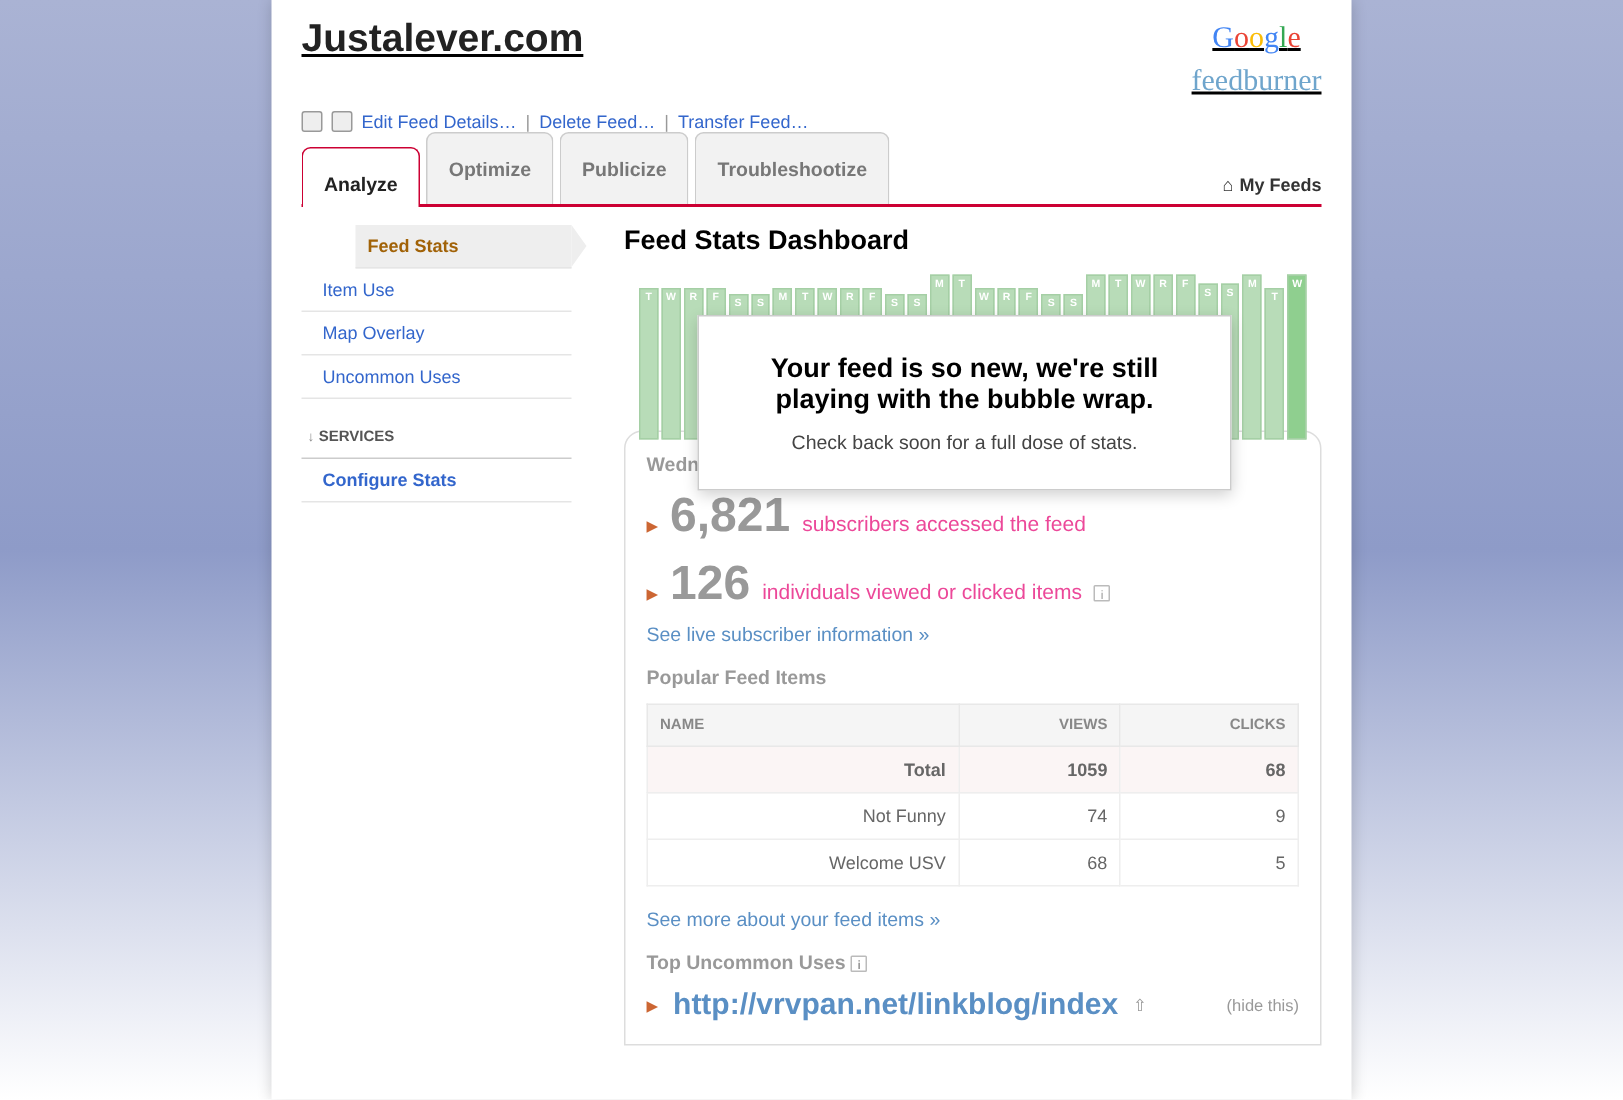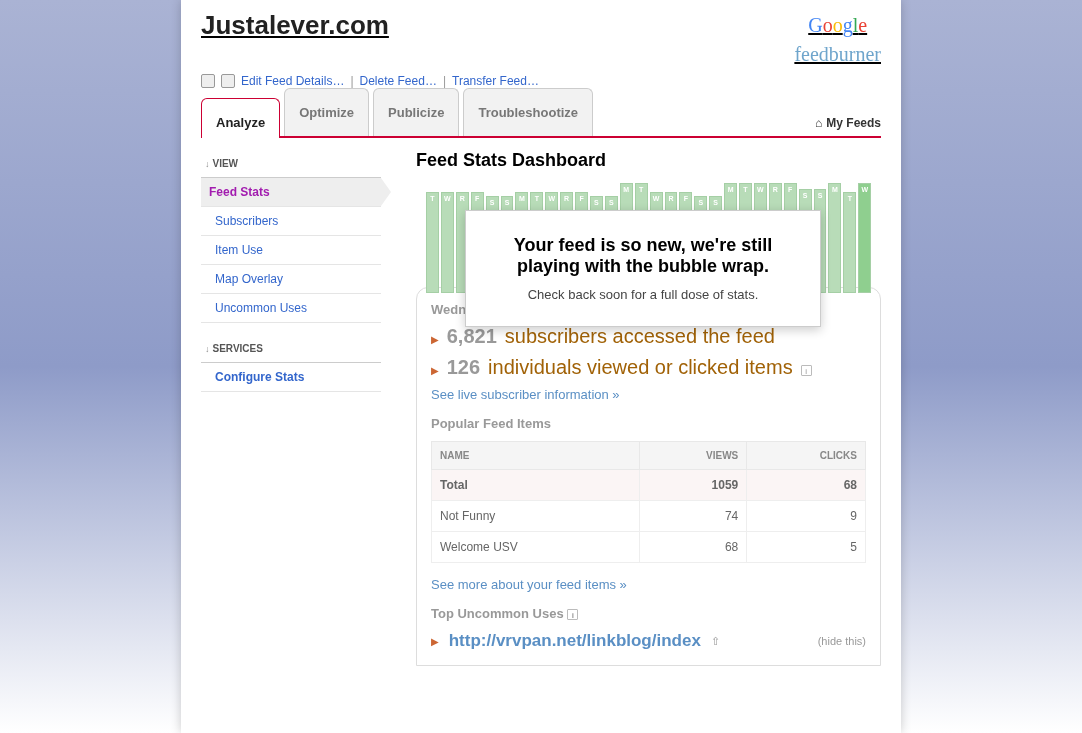--- a/index.html
+++ b/index.html
@@ -28,47 +28,47 @@
 .subheader span.sep { color:#999; }
 .tabbar { display:flex; align-items:flex-end; border-bottom:2px solid #cc0033; position:relative; }
 .tab { padding:16px 14px; font-size:13px; font-weight:bold; color:#777; background:#f2f2f2; border:1px solid #ccc; border-bottom:none; border-radius:6px 6px 0 0; margin-right:4px; cursor:pointer; }
 .tab.active { background:#fff; color:#222; border-color:#cc0033; position:relative; top:2px; padding-bottom:8px; }
 .myfeeds { margin-left:auto; font-size:12px; font-weight:bold; color:#333; cursor:pointer; display:flex; align-items:center; gap:4px; padding-bottom:6px; }
 .content { display:flex; gap:20px; margin-top:12px; }
 .sidebar { width:180px; font-size:12px; }
 .side-header { font-weight:bold; color:#555; font-size:10px; padding:8px 4px; border-bottom:1px solid #ccc; }
 .side-header .arrow { color:#888; margin-right:3px; font-size:9px; }
 .side-item { padding:7px 4px 7px 14px; border-bottom:1px solid #e5e5e5; color:#36c; cursor:pointer; }
-.side-item.active { background:#eee; font-weight:bold; color:#a21caf; position:relative; padding-left:8px; }
+.side-item.active { background:#eee; font-weight:bold; color:#a16207; position:relative; padding-left:8px;margin-left:36px; }
 .side-item.active::after { content:""; position:absolute; right:-10px; top:0; border-top:14px solid transparent; border-bottom:14px solid transparent; border-left:10px solid #eee; }
 .side-item.configure { font-weight:bold; }
 .main { flex:1; position:relative;padding-left:15px; }
 .main h2 { font-size:18px; font-weight:bold; font-family:"Trebuchet MS",sans-serif; margin-bottom:12px; }
 .chartarea { display:flex; gap:2px; align-items:flex-end; height:110px; padding:0 10px; }
 .bar { flex:1; background:#b8dcb8; position:relative; border:1px solid #a5cfa5; }
 .bar .lbl { position:absolute; top:2px; left:0; right:0; text-align:center; font-size:7px; color:#fff; font-weight:bold; }
 .bar.last { background:#8fcf8f; }
 .popup { position:absolute; top:60px; left:64px; right:60px; background:#fff; border:1px solid #ccc; box-shadow:0 3px 10px rgba(0,0,0,0.2); padding:24px 30px; text-align:center; z-index:10; }
 .popup h3 { font-size:18px; font-weight:bold; margin-bottom:10px; }
 .popup p { font-size:13px; color:#444; }
 .statsbox { border:1px solid #ddd; border-radius:12px 12px 0 0; padding:14px; margin-top:-6px; background:#fff; }
 .section-title { color:#999; font-size:13px; font-weight:bold; margin:14px 0 10px; }
 .date { color:#999; font-size:13px; font-weight:bold; }
 .bignum { display:flex; align-items:baseline; gap:8px; margin:8px 0; }
 .bignum .tri { color:#cc6633; font-size:10px; }
-.bignum .num { font-size:20px; font-weight:bold; color:#999; }
-.bignum .txt { color:#a16207; font-size:20px; }
+.bignum .num { font-size:32px; font-weight:bold; color:#999; }
+.bignum .txt { color:#ec4899; font-size:14px; }
 .link { color:#5a8fc4; font-size:13px; cursor:pointer; }
 table { width:100%; border-collapse:collapse; font-size:12px; margin-top:8px; }
 th { text-align:left; color:#888; font-size:10px; font-weight:bold; padding:8px; background:#f5f5f5; border:1px solid #e8e8e8; }
 th.r, td.r { text-align:right; }
-td { padding:8px; border:1px solid #eee; color:#666; }
+td { padding:8px; border:1px solid #eee; color:#666;text-align:right; }
 tr.total td { font-weight:bold; background:#fbf5f5; }
 .uncommon { display:flex; align-items:center; gap:10px; margin-top:10px; }
-.uncommon .url { color:#5a8fc4; font-size:17px; font-weight:bold; }
+.uncommon .url { color:#5a8fc4; font-size:20px; font-weight:bold; }
 .uncommon .hide { color:#999; font-size:11px; margin-left:auto; cursor:pointer; }
 .info-icon { display:inline-block; width:11px; height:11px; border:1px solid #bbb; font-size:8px; text-align:center; line-height:11px; color:#999; border-radius:1px; }
 </style>
 </head>
 <body>
 
 <div class="page">
   <div class="header">
     <div class="title">Justalever.com</div>
     <div class="brand">
@@ -91,23 +91,21 @@
     <div class="tab">Publicize</div>
     <div class="tab">Troubleshootize</div>
     <div class="myfeeds">
       <span>⌂</span>
       <span>My Feeds</span>
     </div>
   </div>
 
   <div class="content">
     <div class="sidebar">
-      <div class="side-header"><span class="arrow">↓</span><span>VIEW</span></div>
       <div class="side-item active">Feed Stats</div>
-      <div class="side-item">Subscribers</div>
       <div class="side-item">Item Use</div>
       <div class="side-item">Map Overlay</div>
       <div class="side-item">Uncommon Uses</div>
       <div class="side-header" style="margin-top:12px;"><span class="arrow">↓</span><span>SERVICES</span></div>
       <div class="side-item configure">Configure Stats</div>
     </div>
 
     <div class="main">
       <h2>Feed Stats Dashboard</h2>
 

